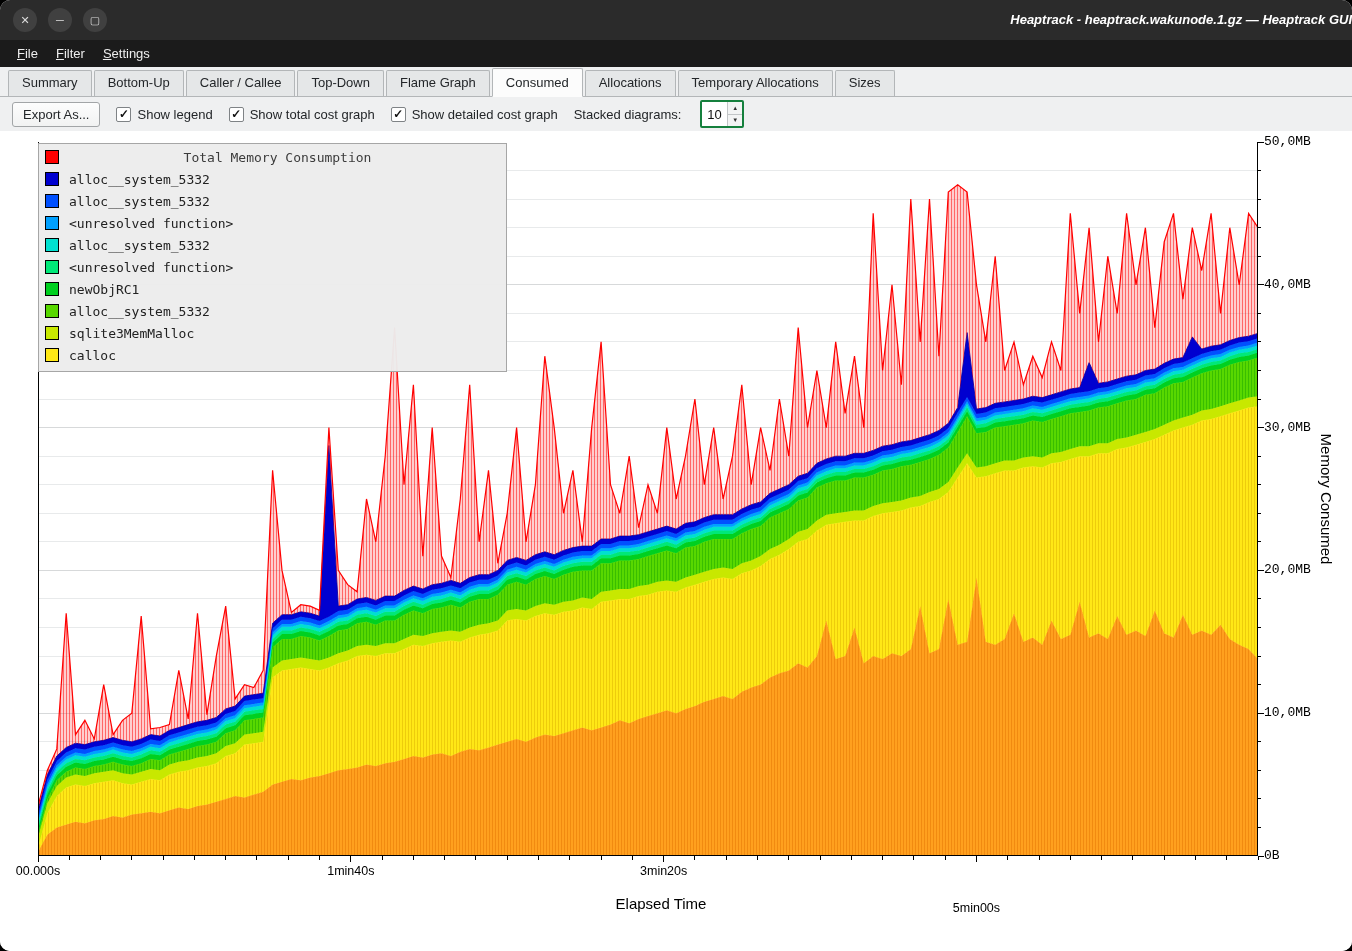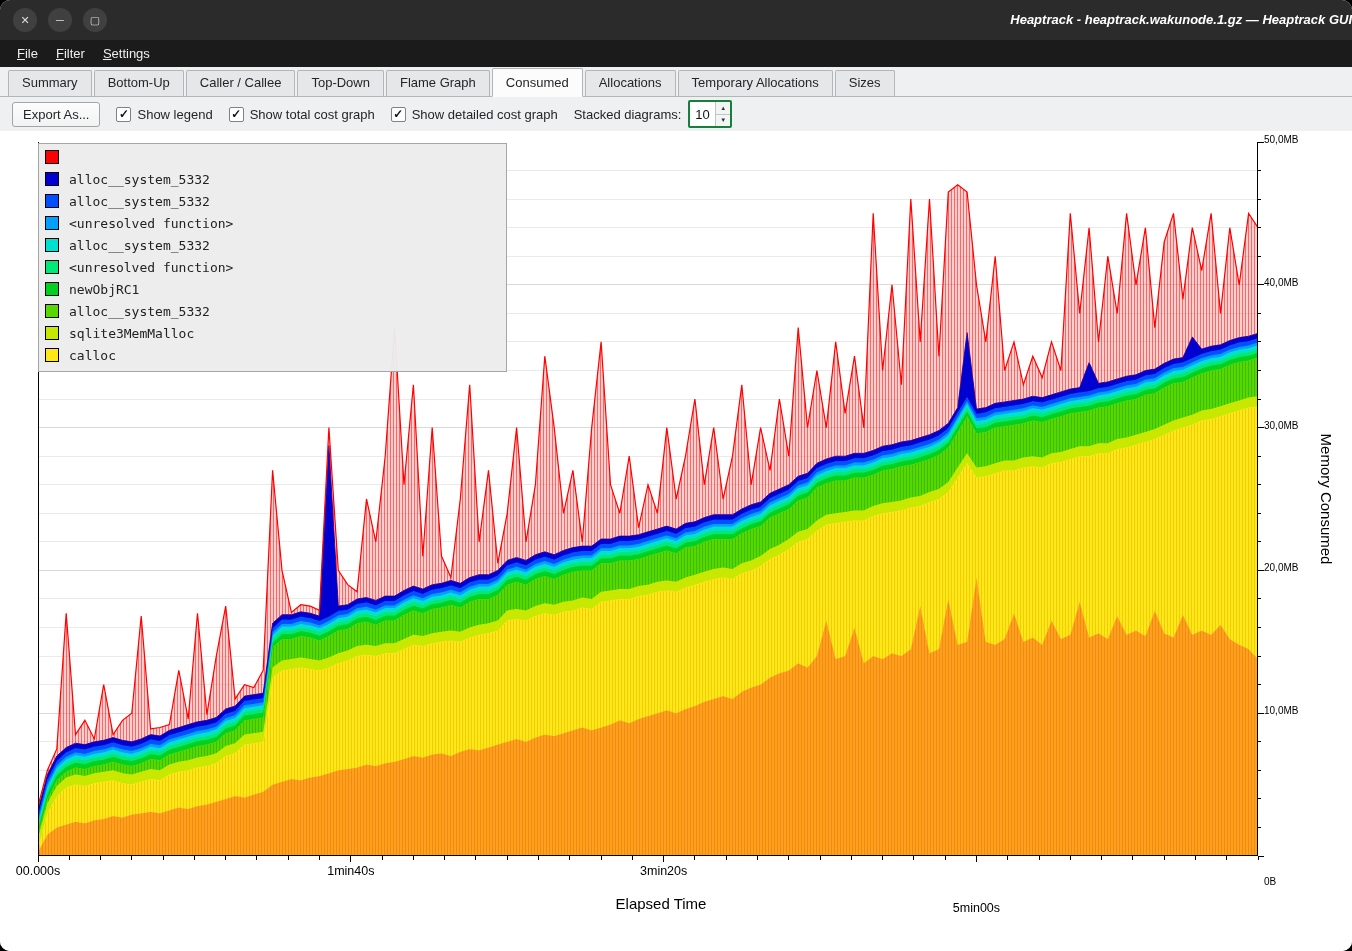--- a/index.html
+++ b/index.html
@@ -29,34 +29,34 @@
   .toolbar{position:absolute;left:0;top:97px;right:0;height:34px;background:#eff0f1;
     display:flex;align-items:center;gap:16px;padding:0 12px;}
   .export-btn{font-family:"Liberation Sans",sans-serif;font-size:13px;color:#232629;
     padding:4px 10px;background:linear-gradient(#fdfdfd,#f1f2f2);border:1px solid #a2a5a7;
     border-radius:3px;cursor:pointer;}
   .checkboxes{display:flex;gap:16px;align-items:center;}
   .cb{display:flex;align-items:center;gap:6px;font-size:13px;color:#232629;cursor:pointer;}
   .cbox{width:15px;height:15px;box-sizing:border-box;background:#fff;border:1px solid #7f8386;
     border-radius:2px;display:flex;align-items:center;justify-content:center;
     font-size:12px;font-weight:bold;color:#111;line-height:1;}
-  .stacked{display:flex;align-items:center;gap:7px;}
+  .stacked{display:flex;align-items:center;gap:19px;}
   .stacked-label{font-size:13px;color:#232629;}
   .spinbox{display:flex;width:40px;height:24px;background:#fff;border:2px solid #15803d;
     border-radius:2px;overflow:hidden;cursor:text;}
   .spin-value{flex:1;display:flex;align-items:center;justify-content:flex-start;
     padding-left:5px;font-size:13px;color:#111;}
   .spin-btns{width:14px;display:flex;flex-direction:column;border-left:1px solid #c2c5c7;}
   .spin-up,.spin-down{flex:1;display:flex;align-items:center;justify-content:center;
     background:#f3f4f4;font-size:6px;color:#333;cursor:pointer;}
   .spin-up{border-bottom:1px solid #c2c5c7;}
   
   .chart-area{position:absolute;left:0;top:131px;right:0;bottom:0;background:#ffffff;overflow:hidden;}
   #chart-svg{position:absolute;left:38px;top:11px;}
-  .ylabel{position:absolute;font-size:10px;color:#000;white-space:nowrap;}
+  .ylabel{position:absolute;font-size:13px;color:#000;white-space:nowrap;font-family:Liberation Mono, monospace;}
   .xlabel{position:absolute;font-size:12.5px;color:#000;transform:translateX(-50%);white-space:nowrap;}
   .axis-title-x{position:absolute;left:648px;top:764px;transform:translateX(-50%);
     font-size:15px;color:#000;padding-left:26px;}
   .axis-title-y{position:absolute;left:1318px;top:368px;transform:translateY(-50%);
     writing-mode:vertical-rl;font-size:15px;color:#000;}
   
   .legend{position:absolute;left:38px;top:12px;width:467px;background:rgba(236,236,236,0.97);
     border:1px solid #a6a6a6;padding:2px 0 5px 0;z-index:5;}
   .legend-row{display:flex;align-items:center;height:22px;padding-left:6px;gap:10px;
     font-family:"DejaVu Sans Mono",monospace;font-size:13px;color:#222;}
@@ -264,20 +264,21 @@
         <line x1="1220" y1="142.79999999999995" x2="1226" y2="142.79999999999995" stroke="#000" stroke-width="1" shape-rendering="crispEdges"></line>
         <line x1="1220" y1="114.24000000000001" x2="1223" y2="114.24000000000001" stroke="#000" stroke-width="1" shape-rendering="crispEdges"></line>
         <line x1="1220" y1="85.67999999999995" x2="1223" y2="85.67999999999995" stroke="#000" stroke-width="1" shape-rendering="crispEdges"></line>
         <line x1="1220" y1="57.120000000000005" x2="1223" y2="57.120000000000005" stroke="#000" stroke-width="1" shape-rendering="crispEdges"></line>
         <line x1="1220" y1="28.56000000000006" x2="1223" y2="28.56000000000006" stroke="#000" stroke-width="1" shape-rendering="crispEdges"></line>
         <line x1="1220" y1="0" x2="1226" y2="0" stroke="#000" stroke-width="1" shape-rendering="crispEdges"></line>
       </svg>
     <div class="legend" id="legend">
         <div class="legend-row legend-title-row">
           <span class="swatch" style="background: rgb(255, 0, 0);"></span>
+          <span class="legend-title">Total Memory Consumption</span>
         </div>
         <div class="legend-row">
           <span class="swatch" style="background: rgb(0, 0, 208);"></span>
           <span class="legend-label">alloc__system_5332</span>
         </div>
         <div class="legend-row">
           <span class="swatch" style="background: rgb(0, 80, 255);"></span>
           <span class="legend-label">alloc__system_5332</span>
         </div>
         <div class="legend-row">
@@ -304,21 +305,21 @@
           <span class="swatch" style="background: rgb(200, 232, 0);"></span>
           <span class="legend-label">sqlite3MemMalloc</span>
         </div>
         <div class="legend-row">
           <span class="swatch" style="background: rgb(255, 232, 22);"></span>
           <span class="legend-label">calloc</span>
         </div>
       </div>
     <div class="axis-title-x">Elapsed Time</div>
     <div class="axis-title-y">Memory Consumed</div>
-  <div class="ylabel" style="left: 1264px; top: 717px; margin-top: 28px;">0B</div>
+  <div class="ylabel" style="left: 1264px; top: 717px;">0B</div>
       <div class="ylabel" style="left: 1264px; top: 574.2px;">10,0MB</div>
       <div class="ylabel" style="left: 1264px; top: 431.4px;">20,0MB</div>
       <div class="ylabel" style="left: 1264px; top: 288.6px;">30,0MB</div>
       <div class="ylabel" style="left: 1264px; top: 145.8px;">40,0MB</div>
       <div class="ylabel" style="left: 1264px; top: 3px;">50,0MB</div>
       <div class="xlabel" style="left: 38px; top: 733px;">00.000s</div>
       <div class="xlabel" style="left: 350.821px; top: 733px;">1min40s</div>
       <div class="xlabel" style="left: 663.641px; top: 733px;">3min20s</div>
       <div class="xlabel" style="left: 976.462px; top: 770px;">5min00s</div>
     </div>

